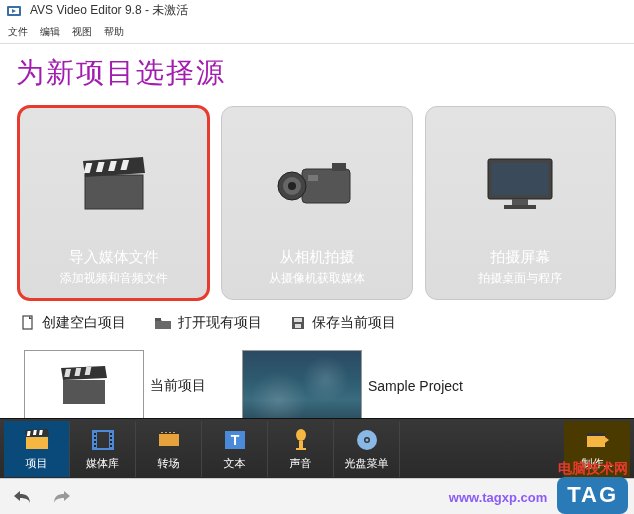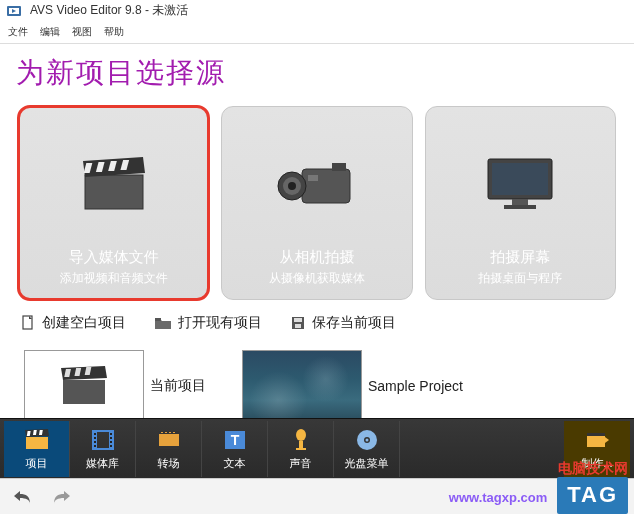--- a/index.html
+++ b/index.html
@@ -22,21 +22,21 @@
 .proj .thumb.img{background:linear-gradient(180deg,#2b4a63 0%,#2d5a6f 40%,#3a6b7e 70%,#2a4d5e 100%);position:relative;overflow:hidden}
 .proj .thumb.img::after{content:"";position:absolute;inset:0;background:radial-gradient(circle at 30% 70%,rgba(255,255,255,0.15) 0%,transparent 30%),radial-gradient(circle at 70% 40%,rgba(200,220,230,0.2) 0%,transparent 25%)}
 .proj .label{font-size:14px;color:#222}
 .bottom-bar{position:absolute;left:0;right:0;bottom:36px;height:60px;background:linear-gradient(180deg,#383838 0%,#2a2a2a 100%);display:flex;align-items:center;padding:0 4px;border-top:1px solid #111}
 .bb-item{display:flex;flex-direction:column;align-items:center;justify-content:center;width:66px;height:56px;color:#fff;font-size:11px;gap:3px;border-right:1px solid #444}
 .bb-item.active{background:#0a4a7a}
 .bb-item.yellow{background:#4a3a00}
 .bb-item .bi{height:26px;display:flex;align-items:center;justify-content:center}
 .undo-bar{position:absolute;left:0;right:0;bottom:0;height:36px;background:#f3f3f3;border-top:1px solid #ccc;display:flex;align-items:center;padding:0 12px;gap:16px}
 .watermark{position:absolute;right:6px;bottom:0;text-align:right;font-size:14px;color:#e83a2e;font-weight:700;line-height:1.3;z-index:10}
-.watermark .tag{display:inline-block;background:#2a7ab8;color:#fff;padding:4px 10px;font-size:22px;font-weight:900;letter-spacing:2px;border-radius:2px;margin-left:6px}
+.watermark .tag{display:inline-block;background:#2a7ab8;color:#fff;padding:4px 10px;font-size:22px;font-weight:900;letter-spacing:2px;border-radius:8px;margin-left:6px}
 .watermark .w2{color:#8b5cf6;font-size:13px}
 </style>
 </head>
 <body>
 
 <div class="titlebar">
   <svg width="16" height="16" viewBox="0 0 16 16">
       <rect x="1" y="3" width="14" height="10" rx="1" fill="#3a6ea5"></rect>
       <rect x="3" y="5" width="10" height="6" fill="#fff"></rect>
       <polygon points="6,6 10,8 6,10" fill="#3a6ea5"></polygon>

